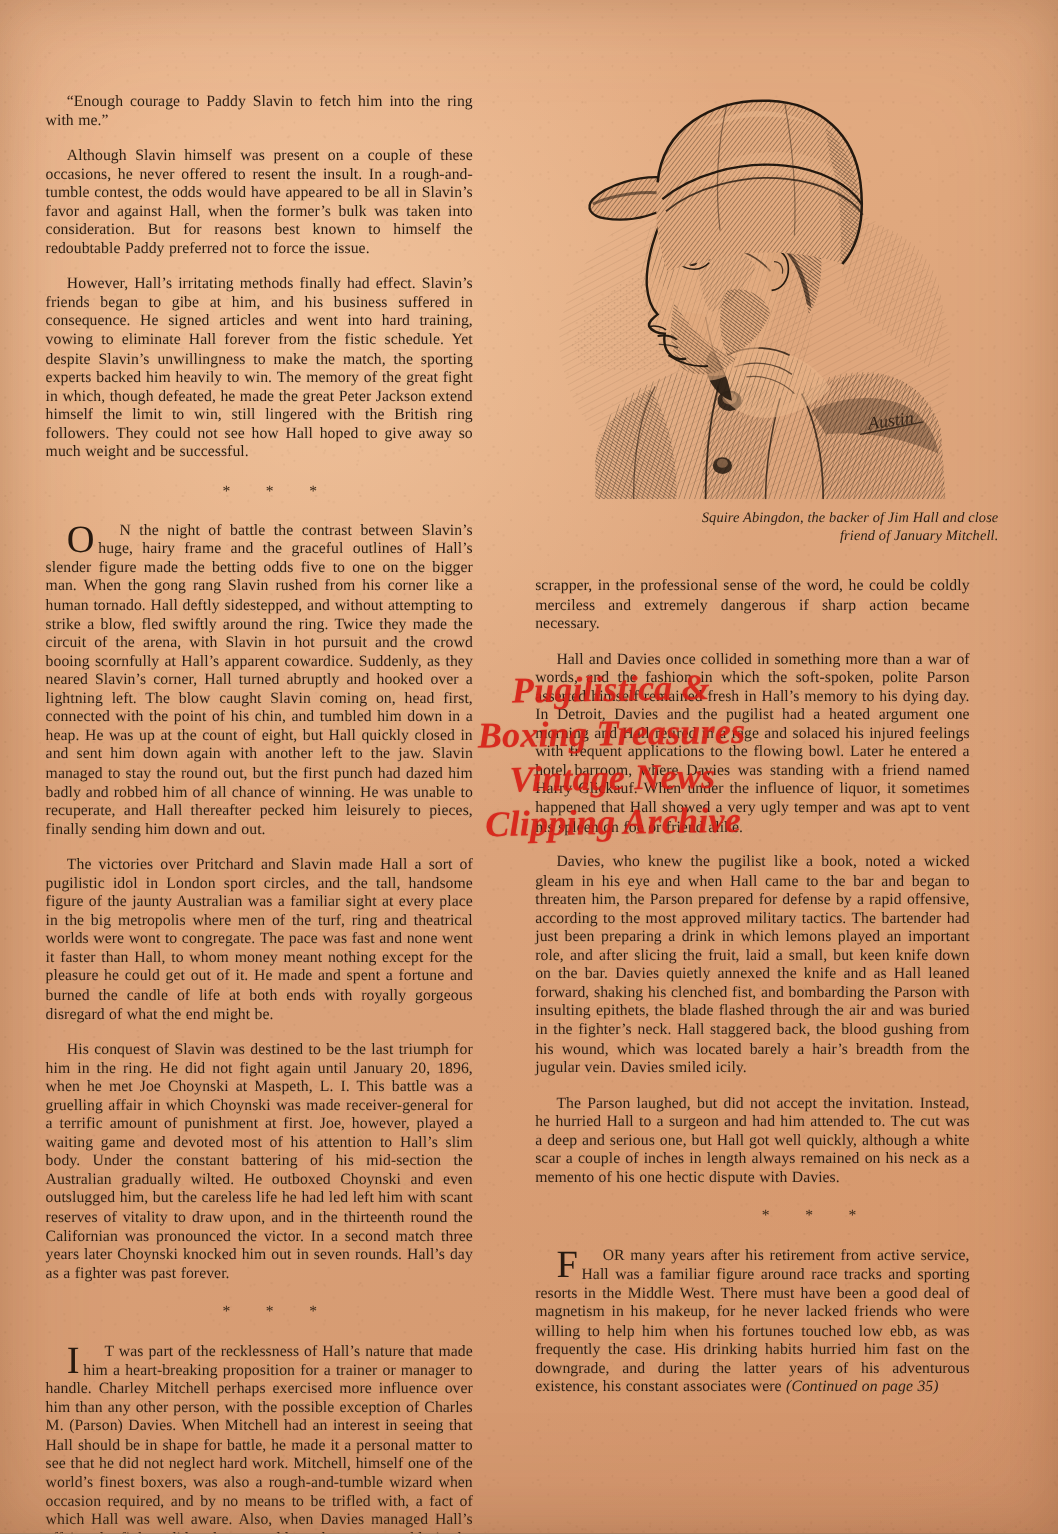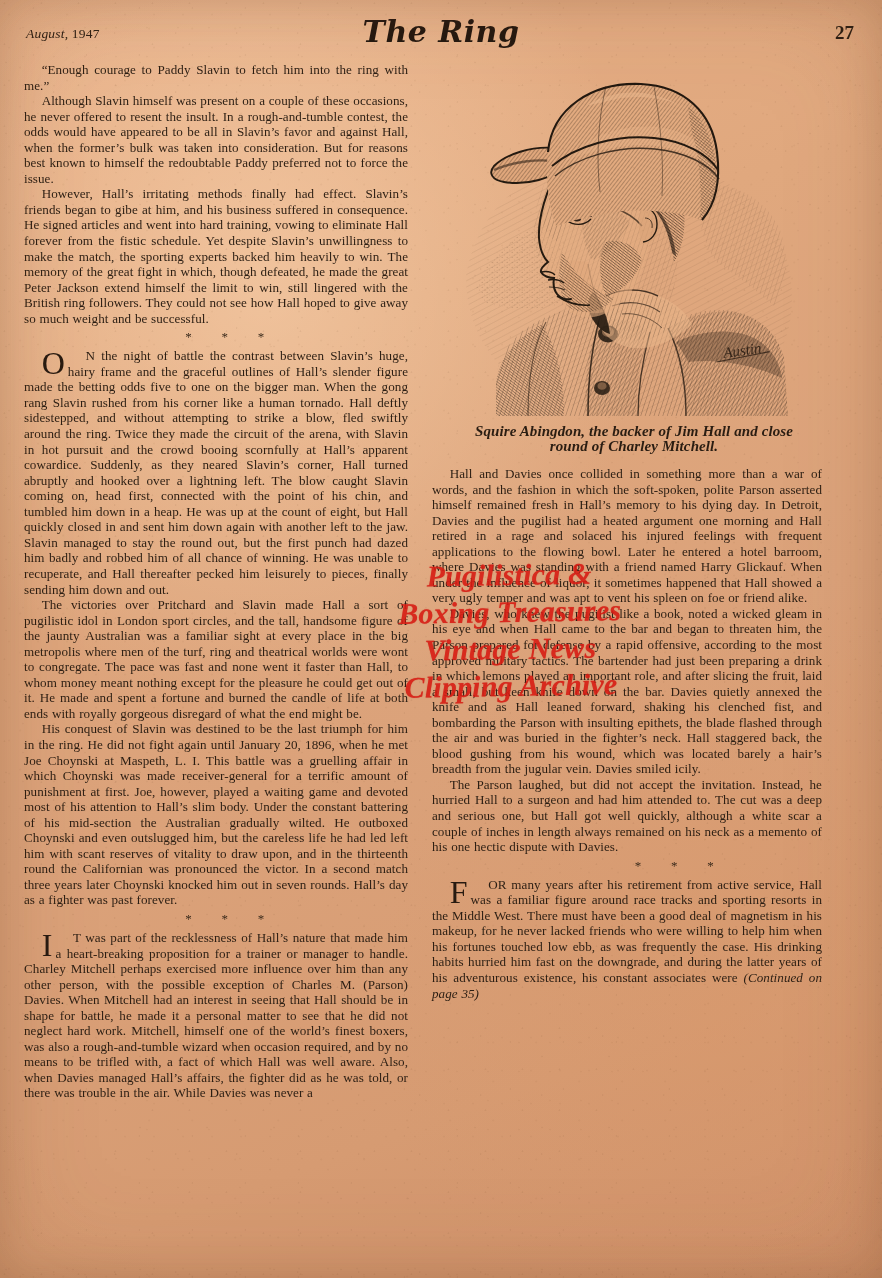--- a/index.html
+++ b/index.html
@@ -102,21 +102,21 @@
     letter-spacing: 0.05px;
     word-spacing: 0.4px;
     color: #2b1e13;
     -webkit-hyphens: none;
     hyphens: none;
   }
   .col-left  { left: 24px;  top: 62px;  width: 384px; }
   .col-right-top { left: 432px; top: 466px; width: 390px; }
 
   .col p {
-    margin: 0;
+    margin: 14px;
     text-indent: 1.35em;
   }
   .col p.noindent { text-indent: 0; }
 
   
   .dropcap {
     position: relative;
     text-indent: 0;
     min-height: 30px;
   }
@@ -153,24 +153,24 @@
     z-index: 6;
   }
   .cut svg { display: block; width: 100%; height: 100%; }
 
   .caption {
     position: absolute;
     left: 436px;
     top: 424px;
     width: 396px;
     z-index: 6;
-    text-align: center;
+    text-align: right;
     font-style: italic;
-    font-weight: 700;
-    font-size: 15px;
+    font-weight: 400;
+    font-size: 12px;
     line-height: 14.6px;
     letter-spacing: 0.1px;
     color: #2a1d12;
   }
 
   
   .watermark {
     position: absolute;
     left: 330px;
     top: 556px;
@@ -191,27 +191,20 @@
   .watermark .l1 { display: block; letter-spacing: 0.2px; }
   .watermark .l2 { display: block; letter-spacing: 0.2px; }
   .watermark .l3 { display: block; letter-spacing: 0.2px; }
   .watermark .l4 { display: block; letter-spacing: 0.2px; }
 </style>
 </head>
 <body>
 
 <div class="page">
 
-  <div class="runhead">
-    <div class="issue">
-      <span>August,</span><span class="yr"> 1947</span>
-    </div>
-    <div class="masthead">The Ring</div>
-    <div class="folio">27</div>
-  </div>
 
   <div class="cut">
     <svg viewBox="0 0 396 350" xmlns="http://www.w3.org/2000/svg" aria-hidden="true">
       <defs>
         <pattern id="hatchA" width="3" height="3" patternUnits="userSpaceOnUse" patternTransform="rotate(38)">
           <line x1="0" y1="0" x2="0" y2="3" stroke="#2a1d13" stroke-width="1.05" opacity="0.78"></line>
         </pattern>
         <pattern id="hatchB" width="2.3" height="2.3" patternUnits="userSpaceOnUse" patternTransform="rotate(-52)">
           <line x1="0" y1="0" x2="0" y2="2.3" stroke="#241a11" stroke-width="1.0" opacity="0.82"></line>
         </pattern>
@@ -393,41 +386,42 @@
 
       <g transform="translate(288,292) rotate(-8)">
         <text x="0" y="0" font-family="Liberation Serif, DejaVu Serif, serif" font-style="italic" font-size="15" fill="#2a1d13" opacity="0.92">Austin</text>
         <path d="M-8,3 L46,0" stroke="#2a1d13" stroke-width="1.1" fill="none" opacity="0.8"></path>
       </g>
     </svg>
   </div>
 
   <div class="caption">
     <span>Squire Abingdon, the backer of Jim Hall and close</span><br>
-    <span>round of Charley Mitchell.</span>
+    <span>friend of January Mitchell.</span>
   </div>
 
   <div class="col col-left">
     <p>“Enough courage to Paddy Slavin to fetch him into the ring with me.”</p>
     <p>Although Slavin himself was present on a couple of these occasions, he never offered to resent the insult. In a rough-and-tumble contest, the odds would have appeared to be all in Slavin’s favor and against Hall, when the former’s bulk was taken into consideration. But for reasons best known to himself the redoubtable Paddy preferred not to force the issue.</p>
     <p>However, Hall’s irritating methods finally had effect. Slavin’s friends began to gibe at him, and his business suffered in consequence. He signed articles and went into hard training, vowing to eliminate Hall forever from the fistic schedule. Yet despite Slavin’s unwillingness to make the match, the sporting experts backed him heavily to win. The memory of the great fight in which, though defeated, he made the great Peter Jackson extend himself the limit to win, still lingered with the British ring followers. They could not see how Hall hoped to give away so much weight and be successful.</p>
 
     <p class="stars">* * *</p>
 
     <p class="dropcap"><span class="dc">O</span><span>N the night of battle the contrast between Slavin’s huge, hairy frame and the graceful outlines of Hall’s slender figure made the betting odds five to one on the bigger man. When the gong rang Slavin rushed from his corner like a human tornado. Hall deftly sidestepped, and without attempting to strike a blow, fled swiftly around the ring. Twice they made the circuit of the arena, with Slavin in hot pursuit and the crowd booing scornfully at Hall’s apparent cowardice. Suddenly, as they neared Slavin’s corner, Hall turned abruptly and hooked over a lightning left. The blow caught Slavin coming on, head first, connected with the point of his chin, and tumbled him down in a heap. He was up at the count of eight, but Hall quickly closed in and sent him down again with another left to the jaw. Slavin managed to stay the round out, but the first punch had dazed him badly and robbed him of all chance of winning. He was unable to recuperate, and Hall thereafter pecked him leisurely to pieces, finally sending him down and out.</span></p>
 
     <p>The victories over Pritchard and Slavin made Hall a sort of pugilistic idol in London sport circles, and the tall, handsome figure of the jaunty Australian was a familiar sight at every place in the big metropolis where men of the turf, ring and theatrical worlds were wont to congregate. The pace was fast and none went it faster than Hall, to whom money meant nothing except for the pleasure he could get out of it. He made and spent a fortune and burned the candle of life at both ends with royally gorgeous disregard of what the end might be.</p>
     <p>His conquest of Slavin was destined to be the last triumph for him in the ring. He did not fight again until January 20, 1896, when he met Joe Choynski at Maspeth, L. I. This battle was a gruelling affair in which Choynski was made receiver-general for a terrific amount of punishment at first. Joe, however, played a waiting game and devoted most of his attention to Hall’s slim body. Under the constant battering of his mid-section the Australian gradually wilted. He outboxed Choynski and even outslugged him, but the careless life he had led left him with scant reserves of vitality to draw upon, and in the thirteenth round the Californian was pronounced the victor. In a second match three years later Choynski knocked him out in seven rounds. Hall’s day as a fighter was past forever.</p>
 
     <p class="stars">* * *</p>
 
     <p class="dropcap"><span class="dc">I</span><span>T was part of the recklessness of Hall’s nature that made him a heart-breaking proposition for a trainer or manager to handle. Charley Mitchell perhaps exercised more influence over him than any other person, with the possible exception of Charles M. (Parson) Davies. When Mitchell had an interest in seeing that Hall should be in shape for battle, he made it a personal matter to see that he did not neglect hard work. Mitchell, himself one of the world’s finest boxers, was also a rough-and-tumble wizard when occasion required, and by no means to be trifled with, a fact of which Hall was well aware. Also, when Davies managed Hall’s affairs, the fighter did as he was told, or there was trouble in the air. While Davies was never a</span></p>
   </div>
 
   <div class="col col-right-top">
+    <p class="noindent">scrapper, in the professional sense of the word, he could be coldly merciless and extremely dangerous if sharp action became necessary.</p>
     <p>Hall and Davies once collided in something more than a war of words, and the fashion in which the soft-spoken, polite Parson asserted himself remained fresh in Hall’s memory to his dying day. In Detroit, Davies and the pugilist had a heated argument one morning and Hall retired in a rage and solaced his injured feelings with frequent applications to the flowing bowl. Later he entered a hotel barroom, where Davies was standing with a friend named Harry Glickauf. When under the influence of liquor, it sometimes happened that Hall showed a very ugly temper and was apt to vent his spleen on foe or friend alike.</p>
     <p>Davies, who knew the pugilist like a book, noted a wicked gleam in his eye and when Hall came to the bar and began to threaten him, the Parson prepared for defense by a rapid offensive, according to the most approved military tactics. The bartender had just been preparing a drink in which lemons played an important role, and after slicing the fruit, laid a small, but keen knife down on the bar. Davies quietly annexed the knife and as Hall leaned forward, shaking his clenched fist, and bombarding the Parson with insulting epithets, the blade flashed through the air and was buried in the fighter’s neck. Hall staggered back, the blood gushing from his wound, which was located barely a hair’s breadth from the jugular vein. Davies smiled icily.</p>
     <p>The Parson laughed, but did not accept the invitation. Instead, he hurried Hall to a surgeon and had him attended to. The cut was a deep and serious one, but Hall got well quickly, although a white scar a couple of inches in length always remained on his neck as a memento of his one hectic dispute with Davies.</p>
 
     <p class="stars right-shift">* * *</p>
 
     <p class="dropcap"><span class="dc">F</span><span>OR many years after his retirement from active service, Hall was a familiar figure around race tracks and sporting resorts in the Middle West. There must have been a good deal of magnetism in his makeup, for he never lacked friends who were willing to help him when his fortunes touched low ebb, as was frequently the case. His drinking habits hurried him fast on the downgrade, and during the latter years of his adventurous existence, his constant associates were</span> <i>(Continued on page 35)</i></p>
   </div>
 
   <div class="watermark">

